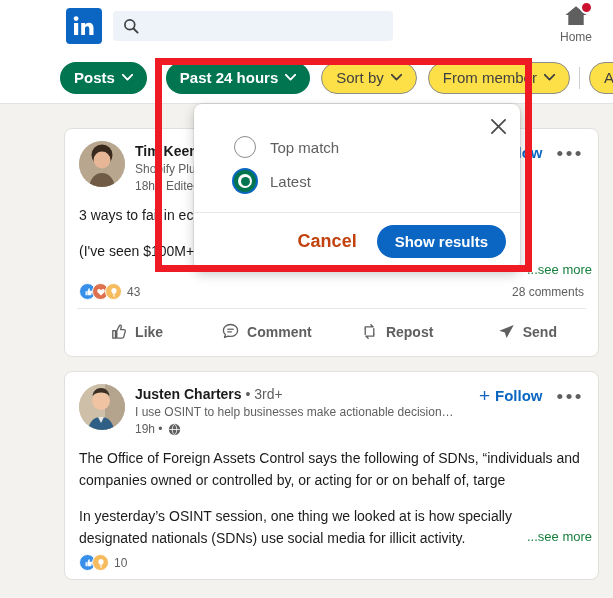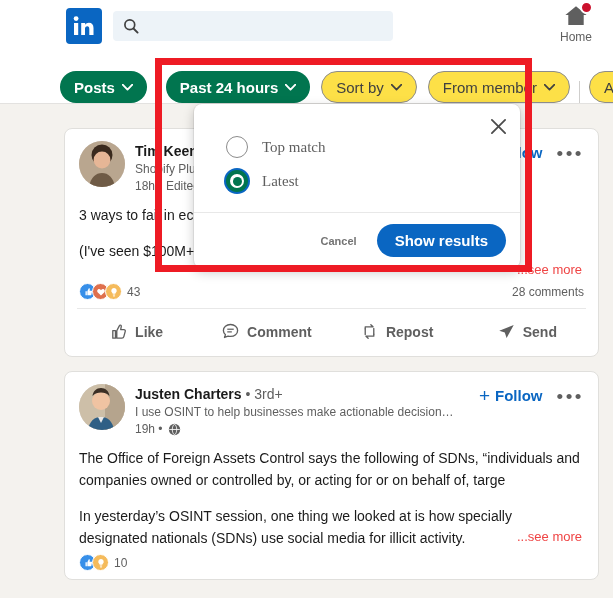--- a/index.html
+++ b/index.html
@@ -41,21 +41,21 @@
   .homebtn .dot{
     position:absolute;right:-4px;top:-3px;width:13px;height:13px;border-radius:50%;
     background:#cb112d;border:2px solid #ffffff;box-sizing:border-box;
   }
   .homebtn .hlabel{font-size:12px;color:#5f5f5f;margin-top:1px;line-height:13px;}
 
   
   .filterbar{
     position:absolute;left:0;top:52px;width:613px;height:52px;
     background:#ffffff;border-bottom:1px solid #e3e2e0;
-    display:flex;align-items:flex-end;box-sizing:border-box;padding-left:60px;
+    display:flex;align-items:center;box-sizing:border-box;padding-left:60px;
     overflow:hidden;
   }
   .pill{
     height:32px;border-radius:16px;display:inline-flex;align-items:center;
     padding:0 14px;box-sizing:border-box;font-size:15px;white-space:nowrap;
     margin-right:0;
   }
   .pill.solid{background:#01754f;color:#ffffff;font-weight:600;}
   .pill.hollow{background:#fde047;color:#404040;border:1px solid #8c8c8c;}
   .caret{margin-left:7px;display:inline-block;}
@@ -88,21 +88,21 @@
   }
   .follow .plus{font-size:19px;margin-right:5px;line-height:15px;font-weight:400;}
   .dots{
     flex:0 0 auto;margin-left:14px;padding-top:6px;color:#5f5f5f;
     letter-spacing:2.5px;font-size:19px;line-height:14px;
   }
   .post-body{padding:10px 14px 0 14px;font-size:14px;color:#1b1b1b;line-height:22px;}
   .post-body p{margin:0 0 14px 0;}
   .post-body p:last-child{margin-bottom:0;}
   .seemore-row{
-    display:flex;justify-content:flex-end;padding:0 16px;font-size:13px;color:#ef4444;
+    display:flex;justify-content:flex-end;padding:0 6px;font-size:13px;color:#15803d;
   }
   .social-row{
     display:flex;align-items:center;justify-content:space-between;
     padding:6px 14px 8px 14px;font-size:12px;color:#5f5f5f;
   }
   .reactions{display:flex;align-items:center;}
   .rx{
     width:17px;height:17px;border-radius:50%;border:1.5px solid #ffffff;
     margin-right:-4px;display:inline-flex;align-items:center;justify-content:center;
     box-sizing:border-box;
@@ -123,42 +123,42 @@
   .dropdown{
     position:absolute;left:194px;top:104px;width:326px;
     background:#ffffff;border-radius:8px;
     box-shadow:0 4px 12px rgba(0,0,0,.22), 0 0 0 1px rgba(0,0,0,.06);
     z-index:40;
   }
   .dd-close{
     position:absolute;right:9px;top:9px;width:26px;height:26px;
     display:flex;align-items:center;justify-content:center;color:#4b4b4b;
   }
-  .dd-options{padding:26px 0 14px 8px;font-family:Liberation Serif, serif;}
+  .dd-options{padding:26px 0 14px 16px;}
   .dd-opt{display:flex;align-items:center;padding:6px 0 6px 24px;}
   .radio{
     width:22px;height:22px;border-radius:50%;box-sizing:border-box;
     border:1.7px solid #8c8c8c;background:#ffffff;flex:0 0 auto;
     position:relative;
   }
   .radio.sel{
     border:4px solid #01754f;background:#ffffff;
     box-shadow:0 0 0 2px #0a66c2;
   }
   .radio.sel:after{
     content:"";position:absolute;left:50%;top:50%;width:9px;height:9px;
     margin:-4.5px 0 0 -4.5px;border-radius:50%;background:#01754f;
   }
   .dd-label{margin-left:14px;font-size:15px;color:#5f5f5f;}
   .dd-foot{
     border-top:1px solid #e8e8e8;padding:11px 14px;
     display:flex;align-items:center;justify-content:flex-end;
   }
   .btn-cancel{
-    font-size:11px;color:#737373;font-weight:600;padding:7px 14px;border-radius:18px;
+    font-size:18px;color:#c2410c;font-weight:600;padding:7px 14px;border-radius:18px;
   }
   .btn-primary{
     background:#0a66c2;color:#ffffff;font-size:15px;font-weight:700;
     border-radius:18px;padding:8px 18px;margin-left:6px;
   }
 
   
   .annot{
     position:absolute;left:155px;top:58px;width:377px;height:214px;
     border:7px solid #ee1b24;box-sizing:border-box;z-index:60;pointer-events:none;

